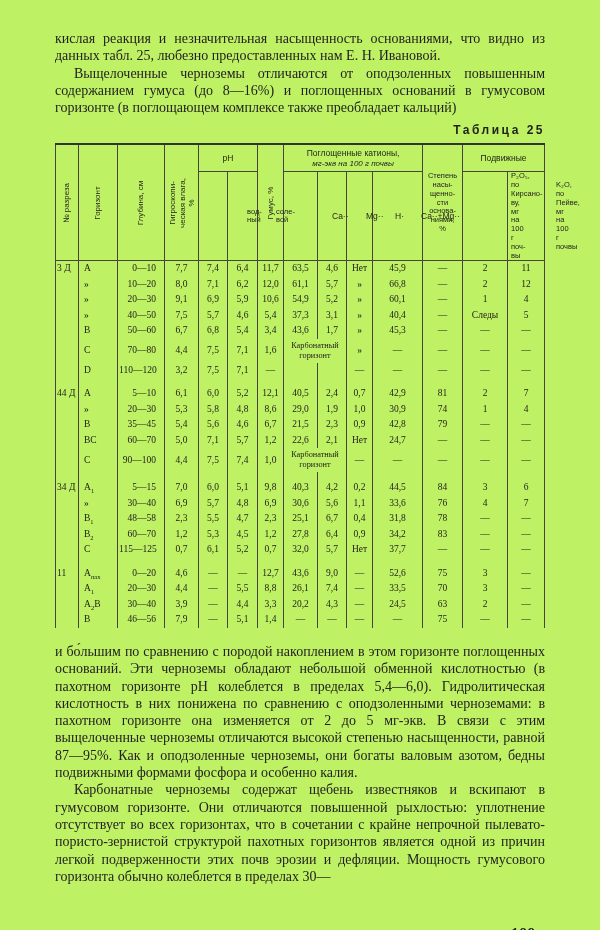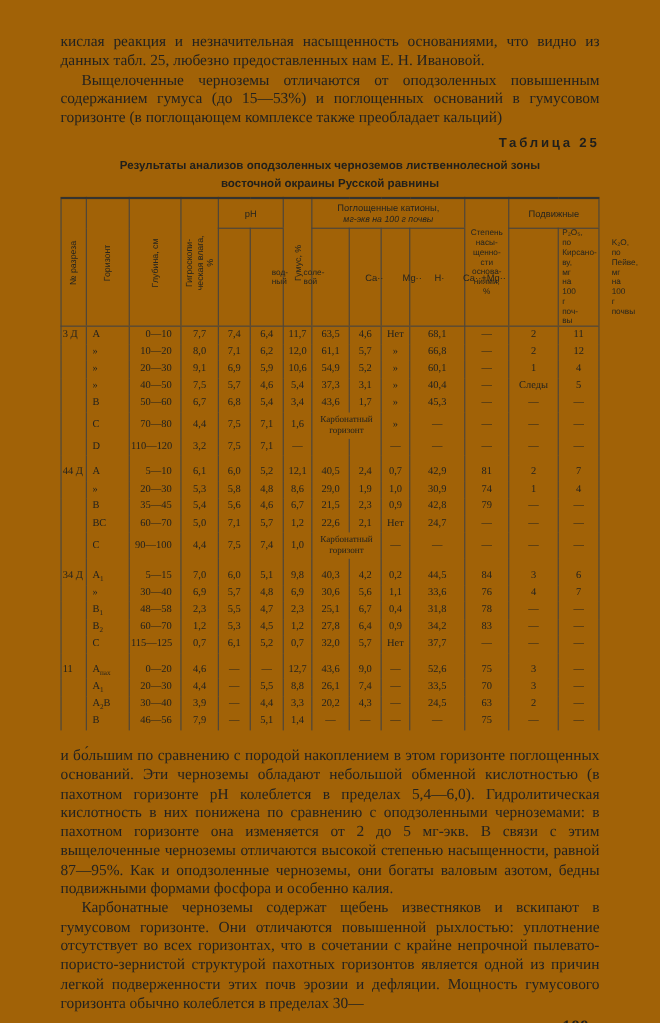--- a/index.html
+++ b/index.html
@@ -1,21 +1,21 @@
 <!DOCTYPE html>
 <html lang="ru"><head>
 <meta charset="utf-8">
 <style>
   html,body{margin:0;padding:0;background:#e8e7e2;}
   .page{
     position:relative;
     width:600px;height:930px;
     box-sizing:border-box;
     margin:0 auto;
-    background:#a16207;
+    background:#bef264;
     color:#201f1c;
     padding:30px 55px 0 55px;
     font-family:"Liberation Serif","DejaVu Serif",serif;
     overflow:hidden;
   }
   .body-text{
     margin:0;
     font-size:14px;
     line-height:17.3px;
     text-align:justify;
@@ -98,28 +98,24 @@
     font-size:14.5px;
     letter-spacing:1px;
   }
 </style>
 </head>
 <body>
 
 <div class="page">
 
   <p class="body-text">кислая реакция и незначительная насыщенность основаниями, что видно из данных табл. 25, любезно предоставленных нам Е. Н. Ивановой.</p>
-  <p class="body-text indent">Выщелоченные черноземы отличаются от оподзоленных повышенным содержанием гумуса (до 15—53%) и поглощенных оснований в гумусовом горизонте (в поглощающем комплексе также преобладает кальций)</p>
+  <p class="body-text indent">Выщелоченные черноземы отличаются от оподзоленных повышенным содержанием гумуса (до 8—16%) и поглощенных оснований в гумусовом горизонте (в поглощающем комплексе также преобладает кальций)</p>
 
   <div class="tbl-label">Таблица 25</div>
 
-  <div class="tbl-title">
-    <div>Результаты анализов оподзоленных черноземов лиственнолесной зоны</div>
-    <div>восточной окраины Русской равнины</div>
-  </div>
 
   <table class="data-table">
     <colgroup>
       <col style="width:23px">
         <col style="width:39px">
         <col style="width:47px">
         <col style="width:34px">
       <col style="width:29px">
         <col style="width:30px">
         <col style="width:26px">
@@ -190,21 +186,21 @@
           <td class="c-razrez">3 Д</td>
           <td class="c-hz"><span>A</span></td>
           <td class="c-depth">0—10</td>
           <td>7,7</td>
           <td>7,4</td>
           <td>6,4</td>
           <td>11,7</td>
           <td>63,5</td>
           <td>4,6</td>
           <td>Нет</td>
-          <td>68,1</td>
+          <td>45,9</td>
           <td>—</td>
           <td>2</td>
           <td>11</td>
         </tr>
         <tr>
           <td class="c-razrez"></td>
           <td class="c-hz"><span>»</span></td>
           <td class="c-depth">10—20</td>
           <td>8,0</td>
           <td>7,1</td>

